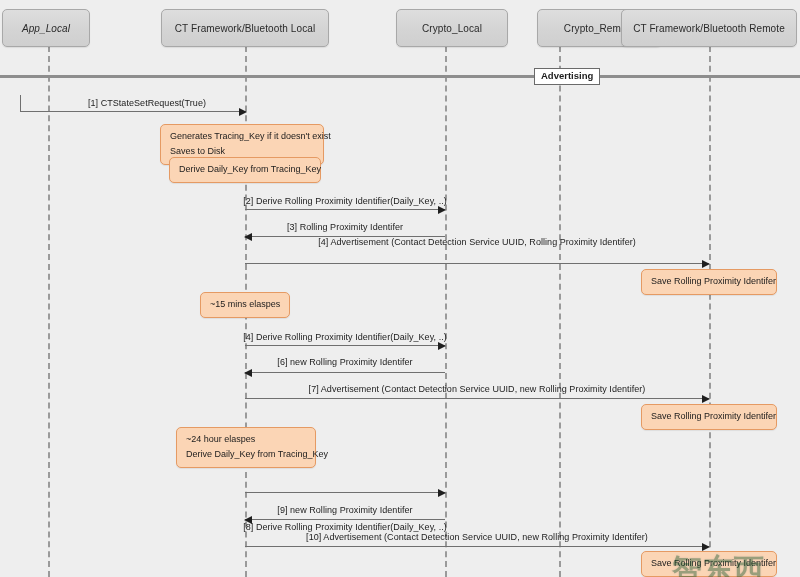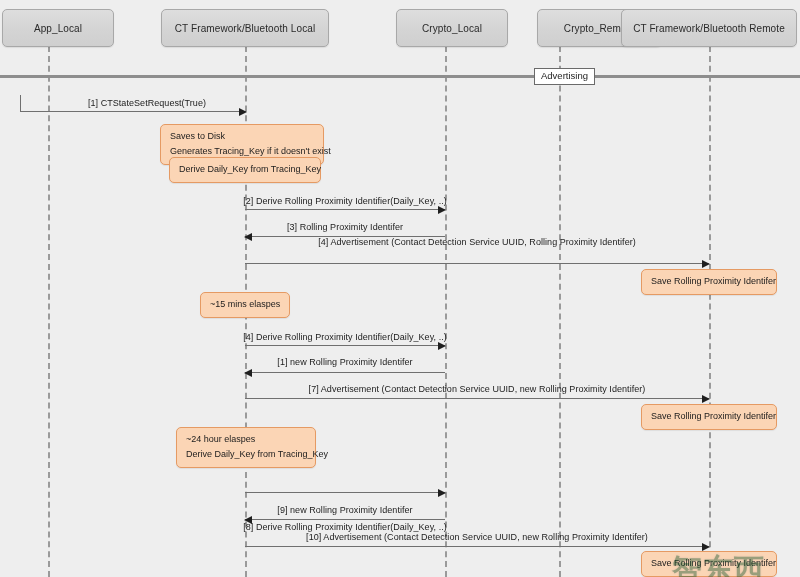--- a/index.html
+++ b/index.html
@@ -54,21 +54,21 @@
     left: 0;
     width: 800px;
     height: 0;
     border-top: 3px solid #8d8d8d;
   }
   .phase-label {
     position: absolute;
     background: #ffffff;
     border: 1px solid #6a6a6a;
     font-size: 9.5px;
-    font-weight: normal;
+    font-weight: bold;
     color: #1c1c1c;
     padding: 2px 6px 3px 6px;
     white-space: nowrap;
     line-height: 1;
   }
 
   
   .msg {
     position: absolute;
     height: 0;
@@ -155,21 +155,21 @@
 <body>
 
 <div id="canvas">
 
   <div class="lifeline" style="left:48px"></div>
   <div class="lifeline" style="left:245px"></div>
   <div class="lifeline" style="left:445px"></div>
   <div class="lifeline" style="left:559px"></div>
   <div class="lifeline" style="left:709px"></div>
 
-  <div class="participant" style="left:2px; width:112px;">
+  <div class="participant" style="left:2px; width:88px;font-style:italic;">
     <span>App_Local</span>
   </div>
   <div class="participant" style="left:161px; width:168px;">
     <span>CT Framework/Bluetooth Local</span>
   </div>
   <div class="participant" style="left:396px; width:112px;">
     <span>Crypto_Local</span>
   </div>
   <div class="participant" style="left:507px; width:125px;margin-left:30px;">
     <span>Crypto_Remote</span>
@@ -183,22 +183,22 @@
     <span>Advertising</span>
   </div>
 
   <div class="msg right" style="left:20px; top:111px; width:226px;">
     <span class="head"></span>
   </div>
   <div class="elbow" style="left:20px; top:95px; height:17px;"></div>
   <div class="msg-label" style="left:147px; top:99px;text-align:right;">[1] CTStateSetRequest(True)</div>
 
   <div class="note" style="left:160px; top:124px; width:164px;">
+    <span class="line">Generates Tracing_Key if it doesn't exist</span>
     <span class="line">Saves to Disk</span>
-    <span class="line">Generates Tracing_Key if it doesn't exist</span>
   </div>
 
   <div class="note" style="left:169px; top:157px; width:152px;">
     <span class="line">Derive Daily_Key from Tracing_Key</span>
   </div>
 
   <div class="msg right" style="left:245px; top:209px; width:200px;">
     <span class="head"></span>
   </div>
   <div class="msg-label" style="left:345px; top:197px;">[2] Derive Rolling Proximity Identifier(Daily_Key, ..)</div>
@@ -222,21 +222,21 @@
   </div>
 
   <div class="msg right" style="left:245px; top:345px; width:200px;">
     <span class="head"></span>
   </div>
   <div class="msg-label" style="left:345px; top:333px;">[4] Derive Rolling Proximity Identifier(Daily_Key, ..)</div>
 
   <div class="msg left" style="left:245px; top:372px; width:200px;">
     <span class="head"></span>
   </div>
-  <div class="msg-label" style="left:345px; top:358px;">[1] new Rolling Proximity Identifer</div>
+  <div class="msg-label" style="left:345px; top:358px;">[6] new Rolling Proximity Identifer</div>
 
   <div class="msg right" style="left:245px; top:398px; width:464px;">
     <span class="head"></span>
   </div>
   <div class="msg-label" style="left:477px; top:385px;">[7] Advertisement (Contact Detection Service UUID, new Rolling Proximity Identifer)</div>
 
   <div class="note" style="left:641px; top:404px; width:136px;">
     <span class="line">Save Rolling Proximity Identifer</span>
   </div>
 

